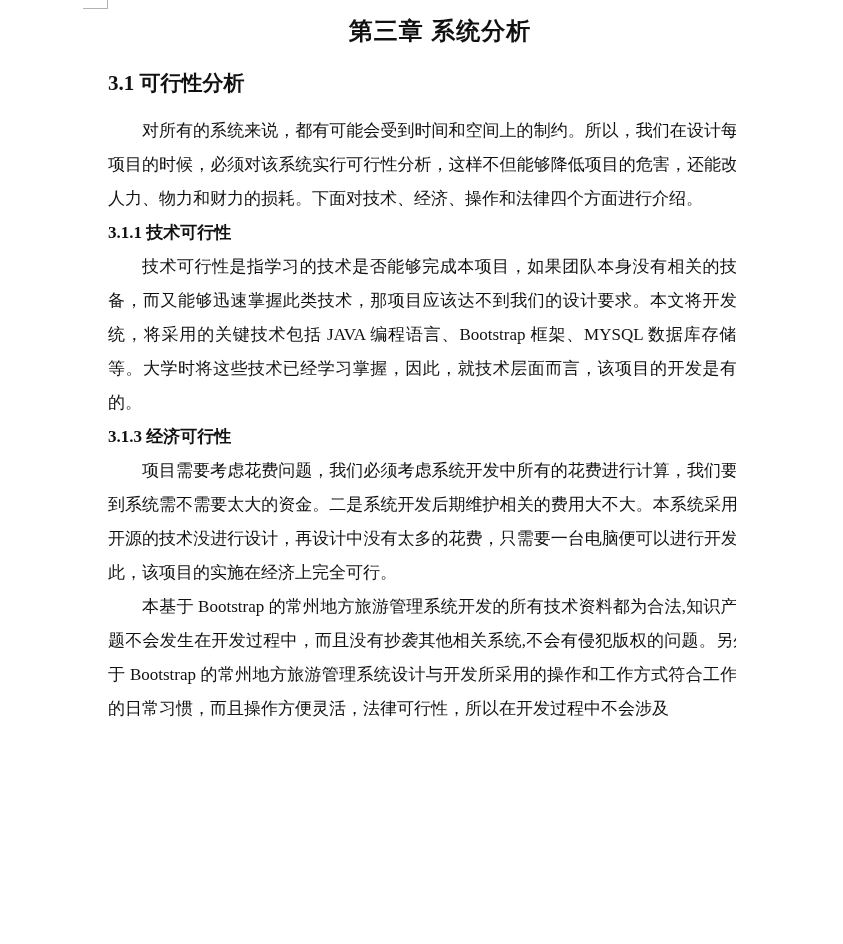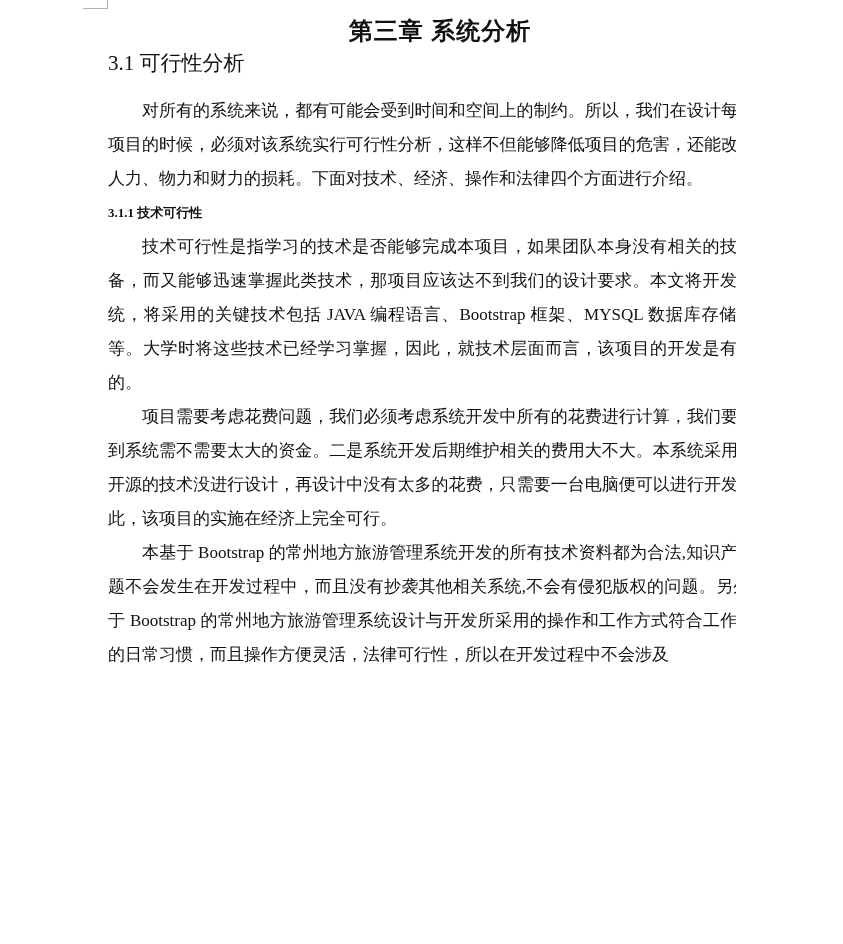--- a/index.html
+++ b/index.html
@@ -44,22 +44,22 @@
   .chapter-title {
     margin: 14px 0 0 0;
     font-family: "Liberation Sans", sans-serif;
     font-weight: bold;
     font-size: 24px;
     line-height: 34px;
     text-align: center;
     letter-spacing: 1px;
   }
   .section-heading {
-    margin: 0 0 0 0;
-    font-weight: normal;
+    margin: 20px 0 0 0;
+    font-weight: bold;
     font-size: 21px;
     line-height: 30px;
   }
   .section-heading .num {
     font-family: "Liberation Serif", serif;
   }
   .section-heading .txt {
     font-family: "Liberation Sans", sans-serif;
   }
   .body-para {
@@ -68,21 +68,21 @@
     line-height: 34px;
     text-align: justify;
     text-indent: 2em;
   }
   .body-para.flush {
     margin-top: 0;
   }
   .sub-heading {
     margin: 0;
     font-weight: bold;
-    font-size: 13px;
+    font-size: 17px;
     line-height: 34px;
   }
   .sub-heading .num {
     font-family: "Liberation Serif", serif;
   }
   .sub-heading .txt {
     font-family: "Liberation Sans", sans-serif;
   }
 </style>
 </head>
@@ -98,18 +98,19 @@
     <h1 class="chapter-title">第三章 系统分析</h1>
 
     <h2 class="section-heading"><span class="num">3.1</span> <span class="txt">可行性分析</span></h2>
 
     <p class="body-para">对所有的系统来说，都有可能会受到时间和空间上的制约。所以，我们在设计每一个项目的时候，必须对该系统实行可行性分析，这样不但能够降低项目的危害，还能改降低人力、物力和财力的损耗。下面对技术、经济、操作和法律四个方面进行介绍。</p>
 
     <h3 class="sub-heading"><span class="num">3.1.1</span> <span class="txt">技术可行性</span></h3>
     <p class="body-para flush">技术可行性是指学习的技术是否能够完成本项目，如果团队本身没有相关的技术储备，而又能够迅速掌握此类技术，那项目应该达不到我们的设计要求。本文将开发的系统，将采用的关键技术包括 JAVA 编程语言、Bootstrap 框架、MYSQL 数据库存储技术等。大学时将这些技术已经学习掌握，因此，就技术层面而言，该项目的开发是有保障的。</p>
 
 
+    <h3 class="sub-heading"><span class="num">3.1.3</span> <span class="txt">经济可行性</span></h3>
     <p class="body-para flush">项目需要考虑花费问题，我们必须考虑系统开发中所有的花费进行计算，我们要考虑到系统需不需要太大的资金。二是系统开发后期维护相关的费用大不大。本系统采用我们开源的技术没进行设计，再设计中没有太多的花费，只需要一台电脑便可以进行开发，因此，该项目的实施在经济上完全可行。</p>
 
     <p class="body-para flush">本基于 Bootstrap 的常州地方旅游管理系统开发的所有技术资料都为合法,知识产权问题不会发生在开发过程中，而且没有抄袭其他相关系统,不会有侵犯版权的问题。另外,基于 Bootstrap 的常州地方旅游管理系统设计与开发所采用的操作和工作方式符合工作人员的日常习惯，而且操作方便灵活，法律可行性，所以在开发过程中不会涉及</p>
 
   </div>
 </div>
 
 </body></html>

